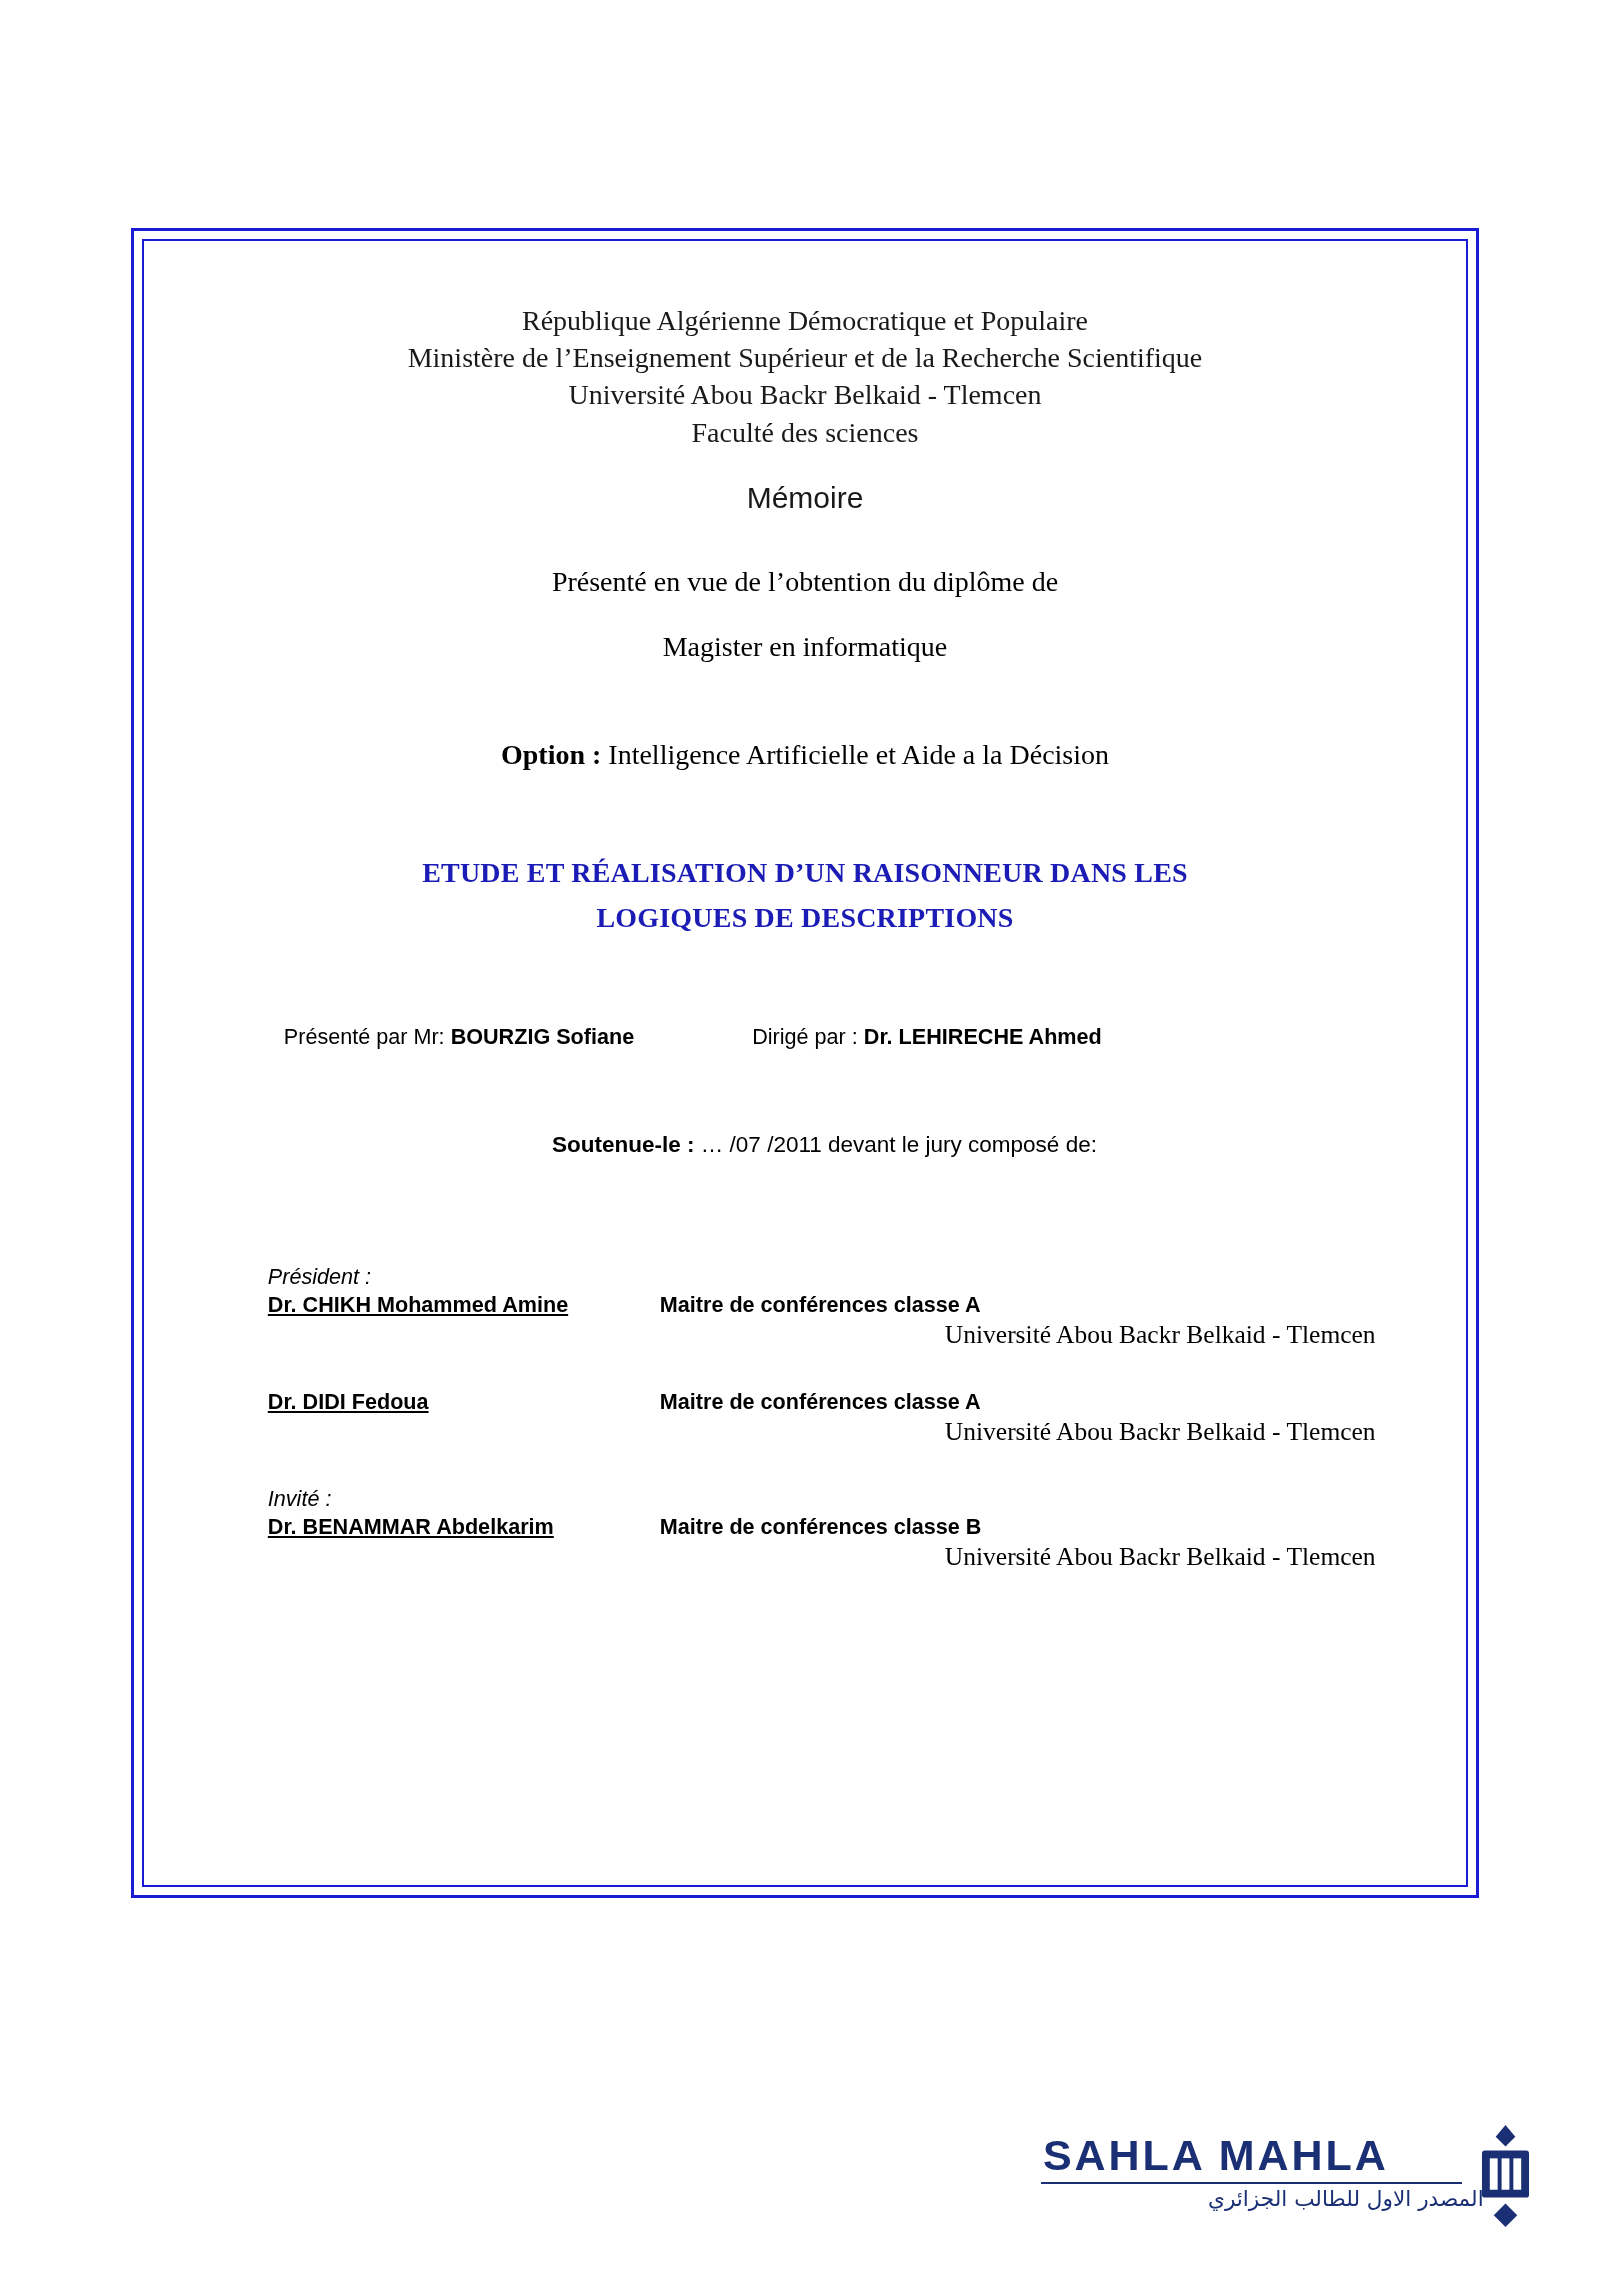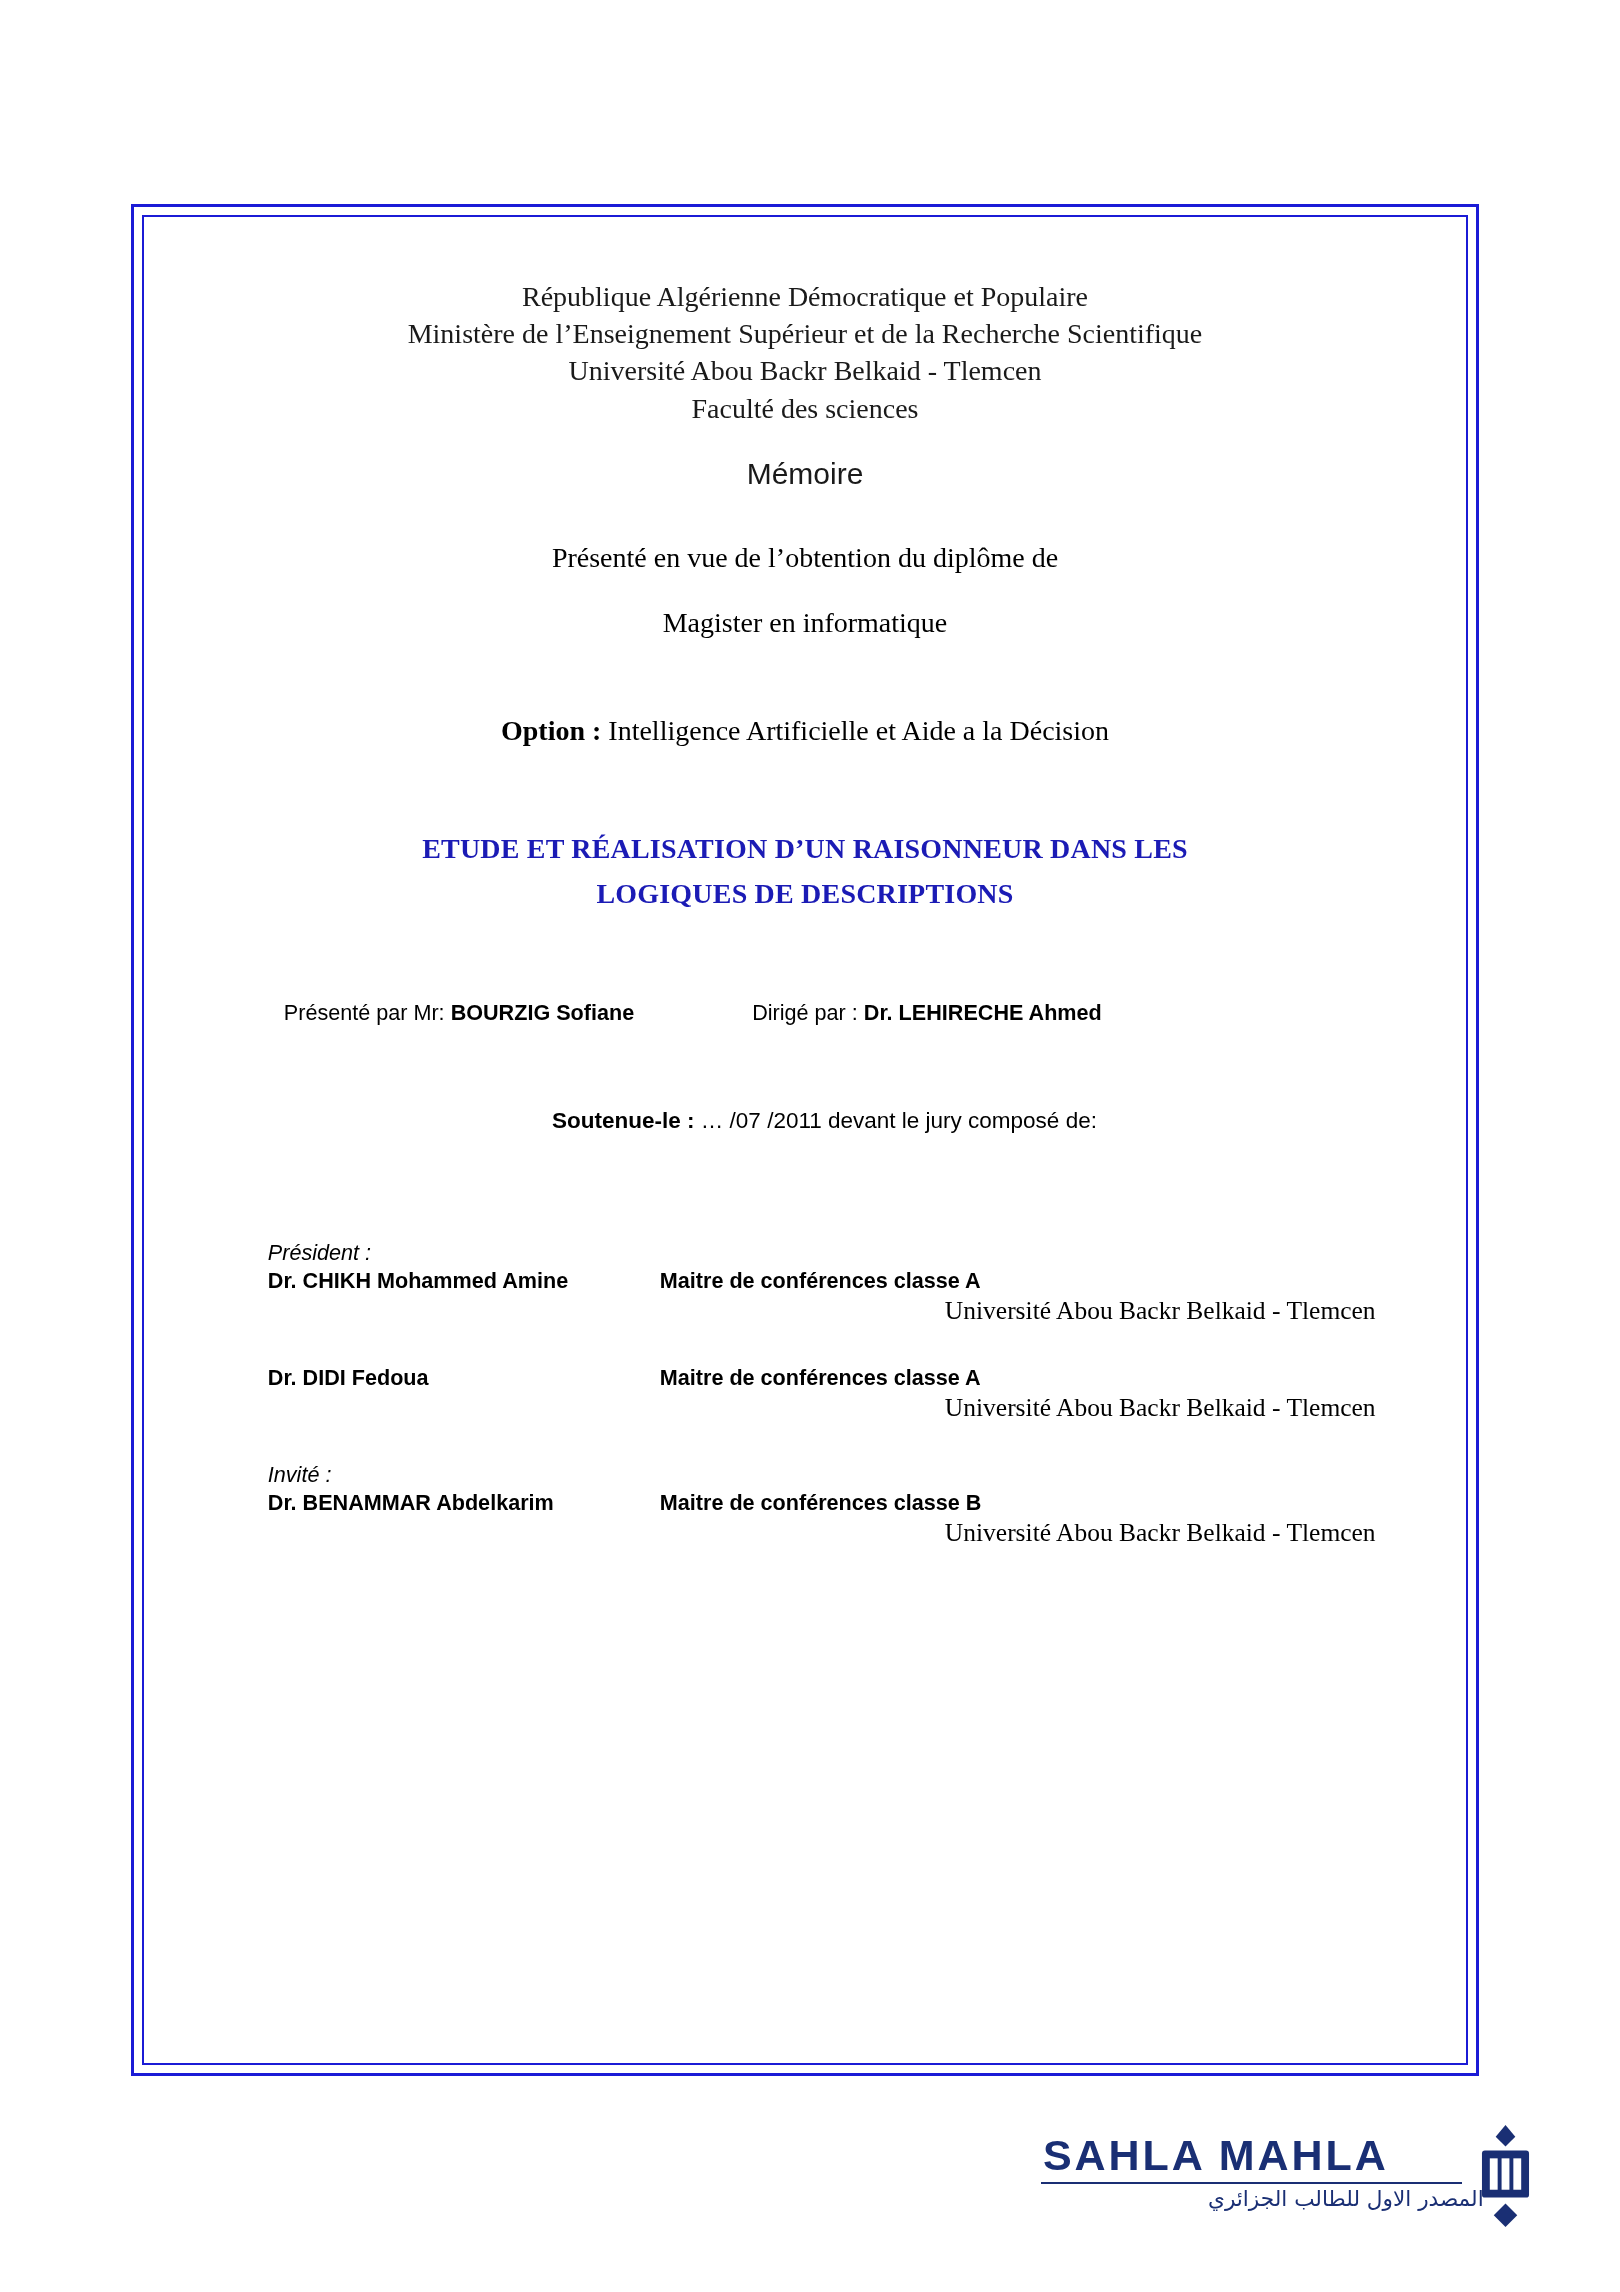--- a/index.html
+++ b/index.html
@@ -13,23 +13,23 @@
     position: relative;
     font-family: "Liberation Serif", serif;
     color: #000000;
     overflow: hidden;
   }
 
   
   .page-frame-outer {
     position: absolute;
     left: 131px;
-    top: 204px;
+    top: 228px;
     width: 1348px;
-    height: 1872px;
+    height: 1670px;
     border: 3.9px solid #1b1bd6;
     box-sizing: border-box;
     padding-left: 11px;
   }
   .page-frame-inner {
     position: absolute;
     left: 7.8px;
     top: 7.8px;
     right: 7.8px;
     bottom: 7.8px;
@@ -145,20 +145,21 @@
   .jury-line {
     display: flex;
     align-items: baseline;
   }
   .jury-name {
     font-family: "Liberation Sans", sans-serif;
     font-weight: bold;
     font-size: 21.6px;
     width: 392px;
     white-space: nowrap;
+    text-decoration: underline;
   }
   .jury-grade {
     font-family: "Liberation Sans", sans-serif;
     font-weight: bold;
     font-size: 21.6px;
     white-space: nowrap;
   }
   .jury-univ {
     font-family: "Liberation Serif", serif;
     font-size: 25.5px;

